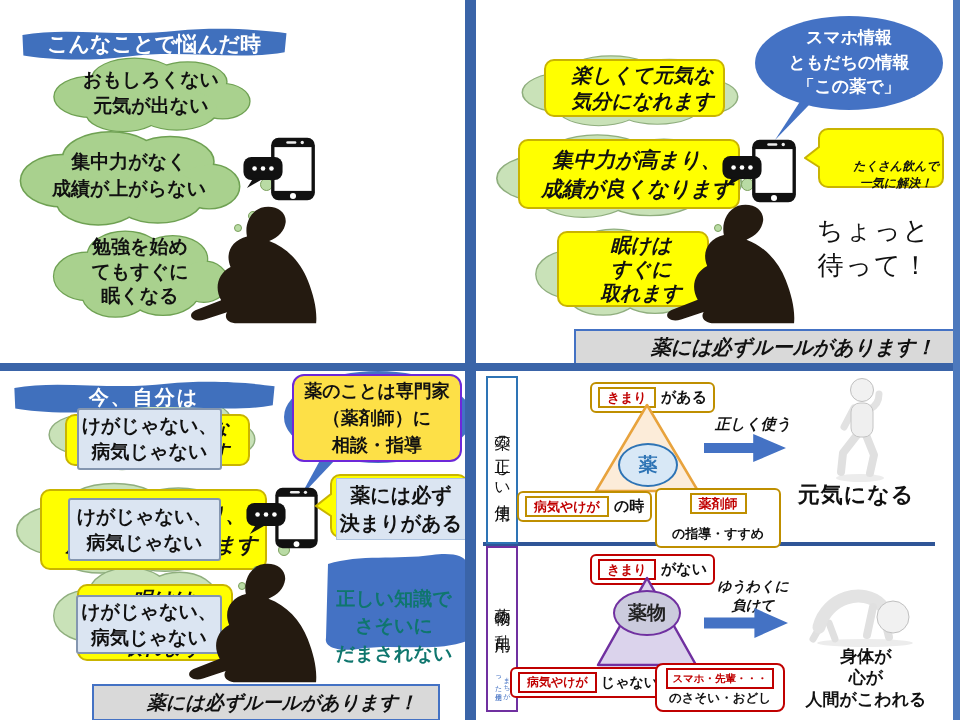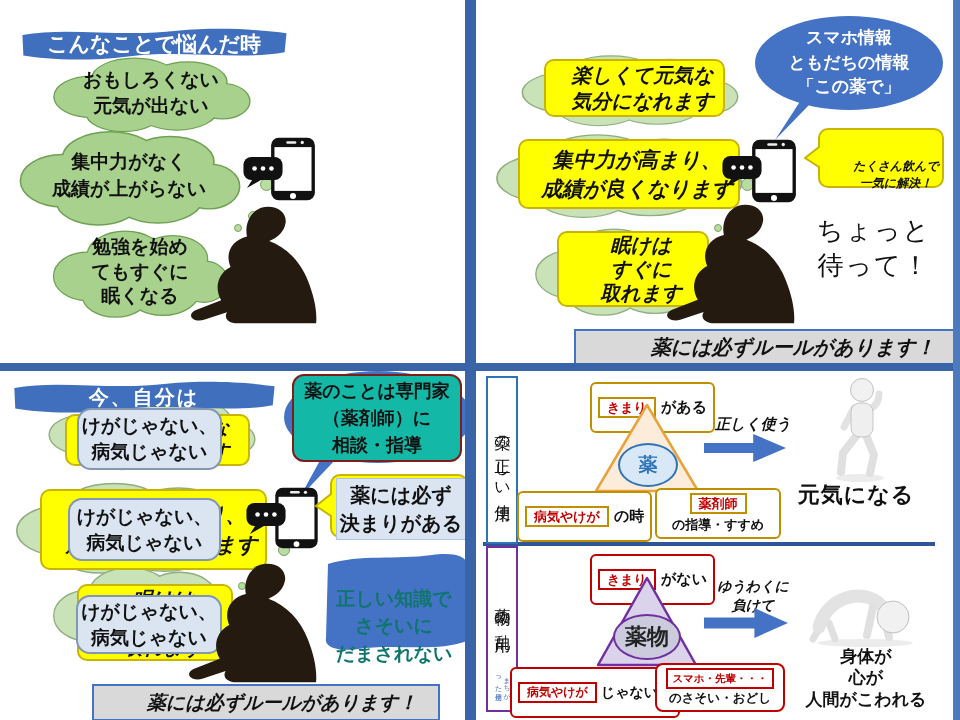--- a/index.html
+++ b/index.html
@@ -5,24 +5,24 @@
   html,body{margin:0;padding:0;background:#fff;}
   #stage{position:relative;width:960px;height:720px;background:#fff;overflow:hidden;
          font-family:"Liberation Sans","DejaVu Sans",sans-serif;color:#111;}
   .abs{position:absolute;}
   .flexc{display:flex;align-items:center;justify-content:center;text-align:center;}
   .ml{white-space:pre-line;}
   .bold{font-weight:bold;}
   .it{font-style:italic;padding-left:16px;}
   .white{color:#fff;}
   .ybox{background:#ffff00;border:2px solid #c9b400;border-radius:10px;overflow:hidden;}
-  .overlaybox{background:#dbe5f2;border:2px solid #8496b0;border-radius:14px;font-weight:bold;text-align:center;}
+  .overlaybox{background:#dbe5f2;border:2px solid #8496b0;border-radius:3px;font-weight:bold;text-align:center;}
   .graybanner{background:#d9d9d9;border:2px solid #4472c4;font-style:italic;font-weight:bold;font-size:20px;padding-left:32px;}
   .divider{background:#3a64a8;}
-  .labelbox{display:flex;align-items:center;background:#fff;border-radius:6px;padding:12px 6px;gap:5px;white-space:nowrap;position:absolute;}
+  .labelbox{display:flex;align-items:center;background:#fff;border-radius:6px;padding:2px 6px;gap:5px;white-space:nowrap;position:absolute;}
   .labelbox .inner{border:2px solid #bf8f00;padding:0 7px;font-weight:bold;color:#c00000;background:#fff;font-size:13px;line-height:17px;}
   .labelbox.gold{border:2px solid #bf8f00;}
   .labelbox.red{border:2px solid #c00000;}
   .labelbox.red .inner{border-color:#c00000;}
   .labelbox .suffix{font-size:15px;font-weight:600;}
   .vlabel{writing-mode:vertical-rl;text-orientation:upright;background:#fff;display:flex;align-items:center;justify-content:center;}
   .arrow{background:#4472c4;clip-path:polygon(0% 32%,60% 32%,60% 0%,100% 50%,60% 100%,60% 68%,0% 68%);}
   .dot{position:absolute;border-radius:50%;background:#b9dba4;border:1.5px solid #7ca05e;}
   .ellipseA{border:2px solid #2e74b5;border-radius:50%;background:#d8e8f6;color:#2e74b5;font-weight:bold;}
   .ellipseB{border:2px solid #7030a0;border-radius:50%;background:#cbcbdd;color:#222;font-weight:bold;}
@@ -194,21 +194,21 @@
 病気じゃない</div>
   <div class="abs flexc overlaybox ml" style="left:68px;top:498px;width:149px;height:59px;font-size:19px;line-height:1.35">けがじゃない、
 病気じゃない</div>
   <div class="abs flexc overlaybox ml" style="left:76px;top:595px;width:142px;height:55px;font-size:19px;line-height:1.35">けがじゃない、
 病気じゃない</div>
 
   <div class="abs" style="left:284px;top:371px;width:188px;height:92px;border-radius:50%;background:#4472c4"></div>
   <svg class="abs" style="left:300px;top:453px" width="36" height="44">
       <polygon points="24,0 0,44 36,6" fill="#4472c4"></polygon>
     </svg>
-  <div class="abs flexc ml bold" style="left:292px;top:374px;width:166px;height:84px;background:#14b8a6;border:2px solid #7f1d1d;border-radius:12px;font-size:18px;line-height:1.5">薬のことは専門家
+  <div class="abs flexc ml bold" style="left:292px;top:374px;width:166px;height:84px;background:#fde047;border:2px solid #6d28d9;border-radius:12px;font-size:18px;line-height:1.5">薬のことは専門家
 （薬剤師）に
 相談・指導</div>
 
   <span class="dot" style="left:278px;top:544px;width:10px;height:10px"></span>
   <span class="dot" style="left:252px;top:566px;width:8px;height:8px"></span>
   <span class="dot" style="left:238px;top:582px;width:6px;height:6px"></span>
 
   <svg class="abs" style="left:274px;top:487px" width="45" height="62">
       <use href="#phone"></use>
     </svg>
@@ -252,21 +252,21 @@
   </svg>
   <div class="abs flexc ellipseA" style="left:618px;top:443px;width:56px;height:40px;font-size:19px">薬</div>
 
   <div class="abs flexc it bold" style="left:692px;top:414px;width:90px;height:20px;font-size:15px">正しく使う</div>
   <div class="abs arrow" style="left:704px;top:434px;width:82px;height:28px"></div>
 
   <div class="labelbox gold" style="left:517px;top:491px;height:23px">
     <span class="inner">病気やけが</span>
     <span class="suffix">の時</span>
   </div>
-  <div class="labelbox gold" style="left:655px;top:488px;width:112px;flex-direction:column;gap:2px;padding:3px 5px">
+  <div class="labelbox gold" style="left:655px;top:488px;width:112px;flex-direction:column;gap:11px;padding:3px 5px">
     <span class="inner">薬剤師</span>
     <span style="font-size:13px;font-weight:600">の指導・すすめ</span>
   </div>
 
   <svg class="abs" style="left:830px;top:377px" width="64" height="106" viewBox="0 0 64 106">
     <ellipse cx="30" cy="101" rx="24" ry="4" fill="#ececec"></ellipse>
     <path d="M27,58 L13,76 L11,95" stroke="#e0e0e0" stroke-width="8" fill="none" stroke-linecap="round" stroke-linejoin="round"></path>
     <path d="M36,58 L44,78 L40,96" stroke="#e0e0e0" stroke-width="8" fill="none" stroke-linecap="round" stroke-linejoin="round"></path>
     <path d="M24,31 L14,50" stroke="#e2e2e2" stroke-width="7" stroke-linecap="round"></path>
     <path d="M40,32 C46,29 49,24 49,17" stroke="#e2e2e2" stroke-width="7" fill="none" stroke-linecap="round"></path>
@@ -281,21 +281,21 @@
   </div>
 
   <div class="labelbox red" style="left:590px;top:554px;height:23px">
     <span class="inner">きまり</span>
     <span class="suffix">がない</span>
   </div>
 
   <svg class="abs" style="left:594px;top:575px" width="106" height="93">
     <polygon points="53,3 4,90 102,90" fill="#dbd3ec" stroke="#7030a0" stroke-width="2.5" stroke-linejoin="round"></polygon>
   </svg>
-  <div class="abs flexc ellipseB" style="left:613px;top:614px;width:64px;height:42px;font-size:22px">薬物</div>
+  <div class="abs flexc ellipseB" style="left:613px;top:590px;width:64px;height:42px;font-size:19px">薬物</div>
 
   <div class="abs flexc it ml" style="left:690px;top:576px;width:94px;height:40px;font-size:14px;font-weight:600;line-height:1.35">ゆうわくに
 負けて</div>
   <div class="abs arrow" style="left:704px;top:608px;width:84px;height:30px"></div>
 
   <div class="labelbox red" style="left:510px;top:667px;height:23px;gap:4px">
     <span class="inner" style="font-size:12px">病気やけが</span>
     <span class="suffix" style="font-size:14px">じゃない時</span>
   </div>
   <div class="labelbox red" style="left:655px;top:663px;width:118px;flex-direction:column;gap:1px;padding:3px 4px;border-width:2.5px;border-radius:8px">

